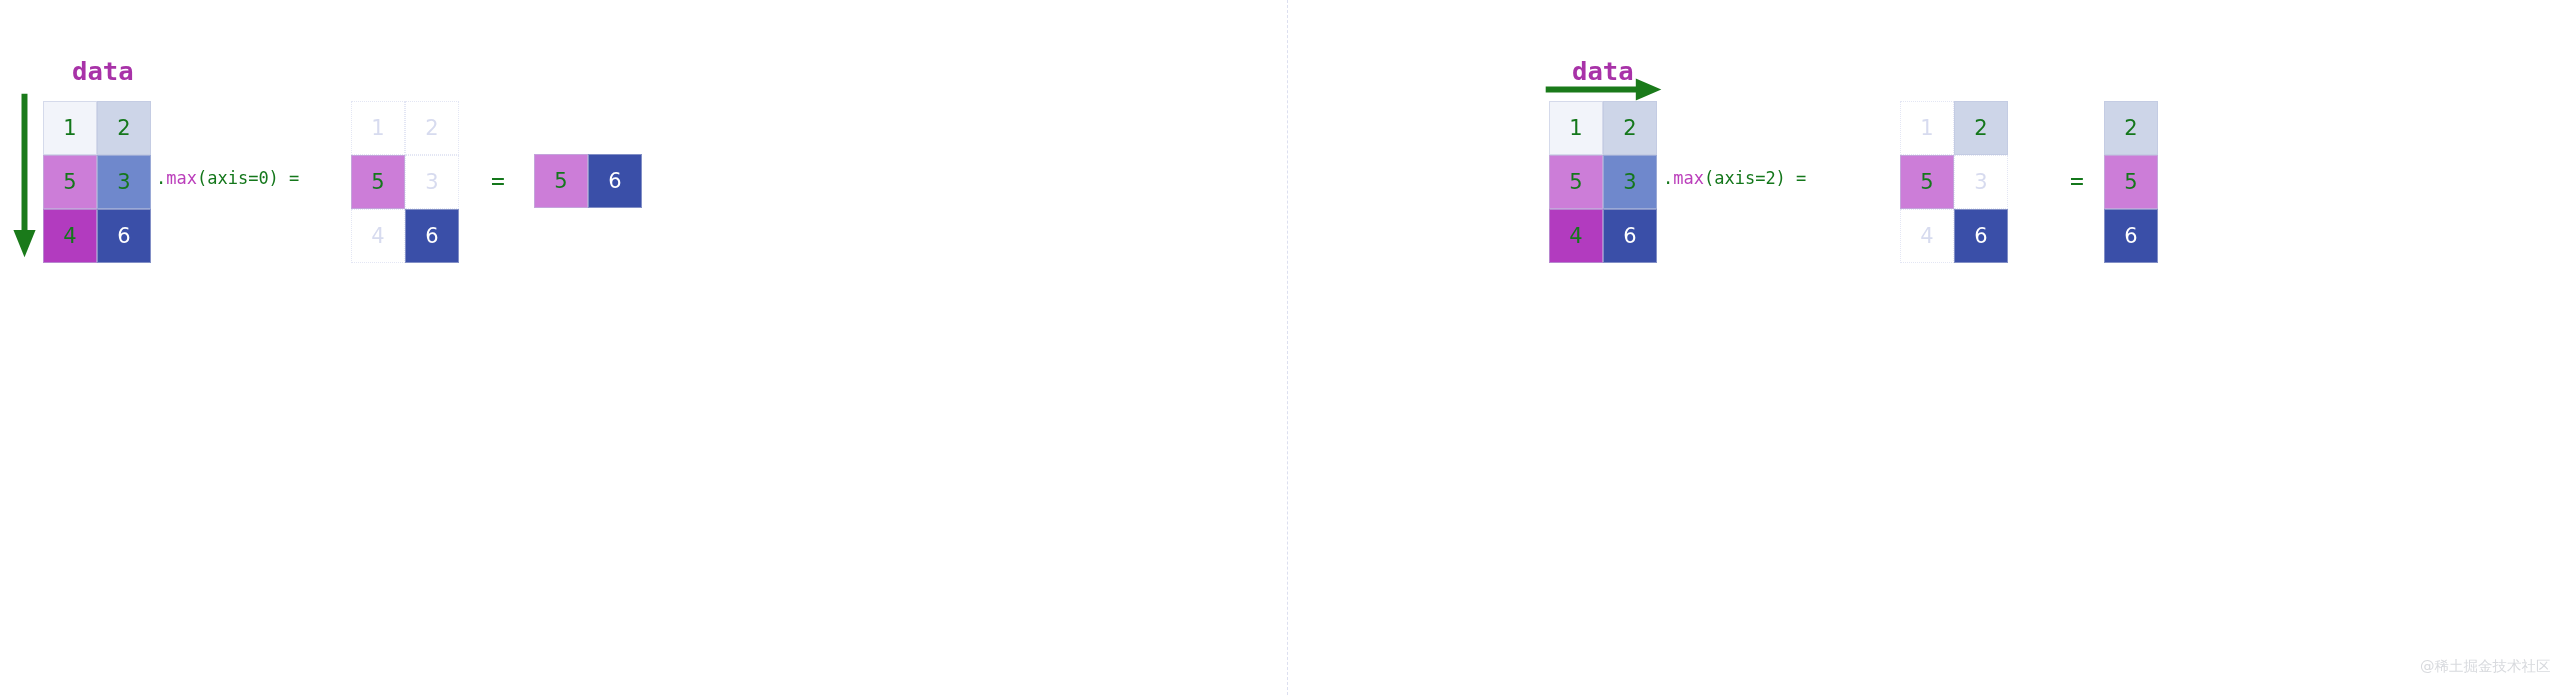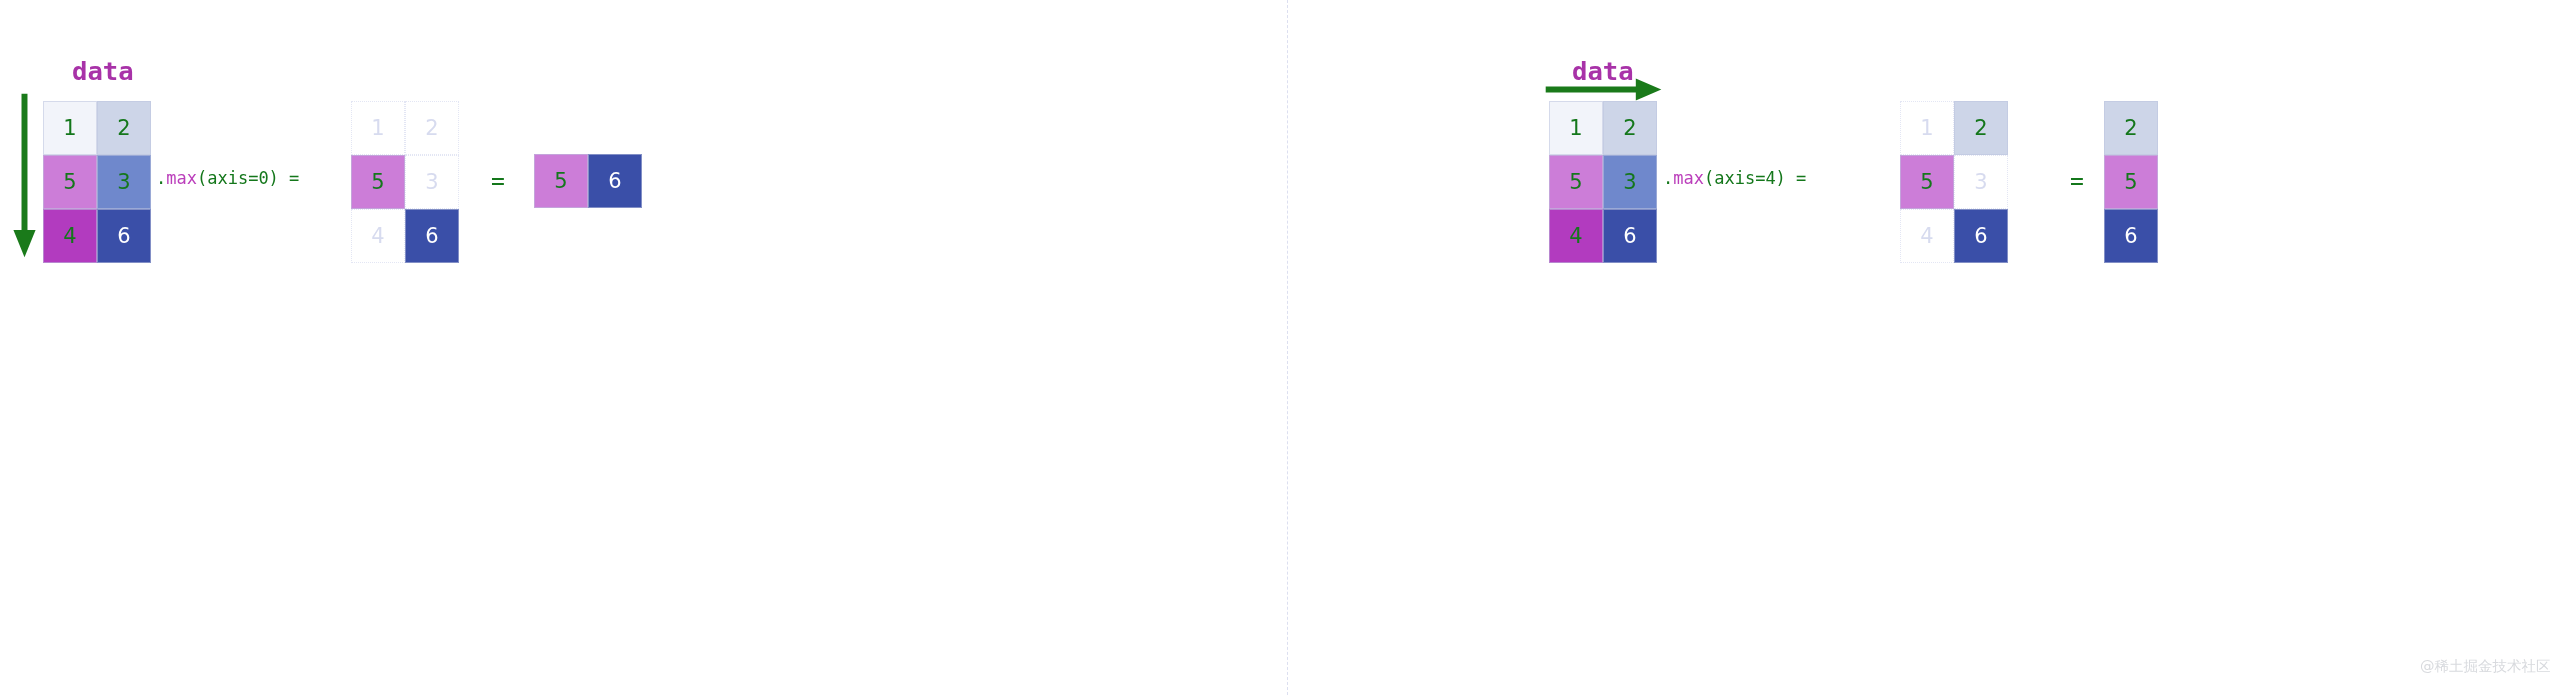--- a/index.html
+++ b/index.html
@@ -149,21 +149,21 @@
 
     <div class="matrix" id="m-r-src" style="left:261px;  top:101px; grid-template-columns:repeat(2,54px);">
         <div class="cell solid txt-green" style="background: rgb(242, 244, 250);">1</div>
         <div class="cell solid txt-green" style="background: rgb(205, 213, 232);">2</div>
         <div class="cell solid txt-green" style="background: rgb(204, 125, 216);">5</div>
         <div class="cell solid txt-green" style="background: rgb(111, 136, 204);">3</div>
         <div class="cell solid txt-green" style="background: rgb(178, 59, 191);">4</div>
         <div class="cell solid txt-white" style="background: rgb(58, 79, 168);">6</div>
       </div>
 
-    <div class="code" style="left:375px; top:168px;"><span>.</span><span class="fn">max</span><span>(axis=4) =</span></div>
+    <div class="code" style="left:375px; top:168px;"><span>.</span><span class="fn">max</span><span>(axis=2) =</span></div>
 
     <div class="matrix" id="m-r-mask" style="left:612px; top:101px; grid-template-columns:repeat(2,54px);">
         <div class="cell ghost">1</div>
         <div class="cell solid txt-green" style="background: rgb(205, 213, 232);">2</div>
         <div class="cell solid txt-green" style="background: rgb(204, 125, 216);">5</div>
         <div class="cell ghost">3</div>
         <div class="cell ghost">4</div>
         <div class="cell solid txt-white" style="background: rgb(58, 79, 168);">6</div>
       </div>
 

